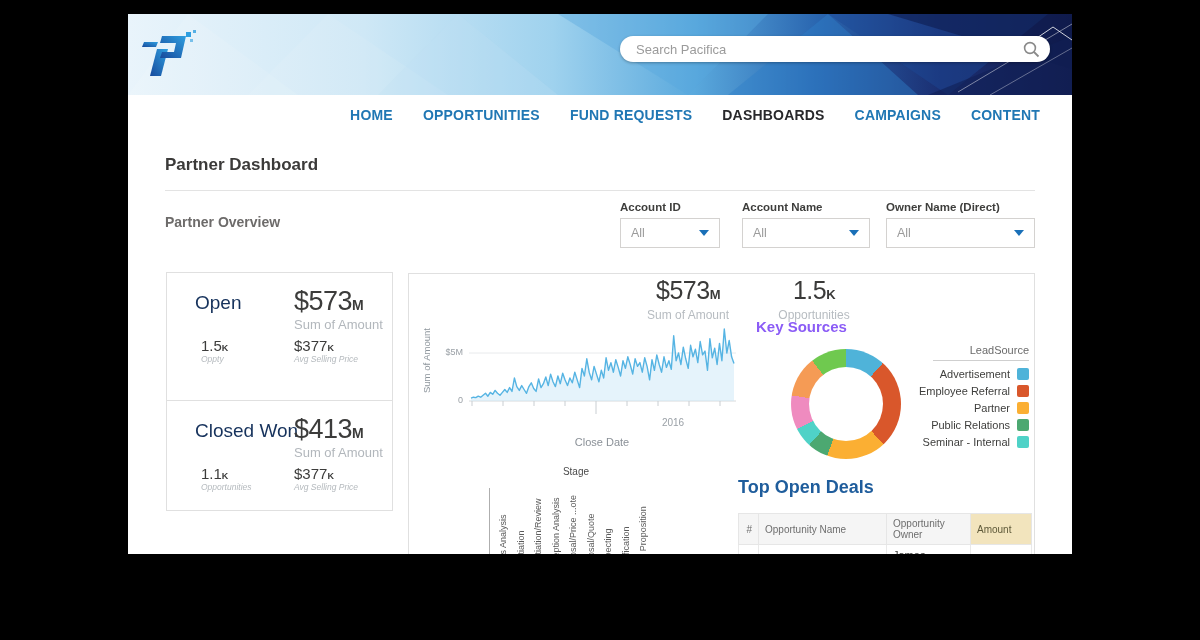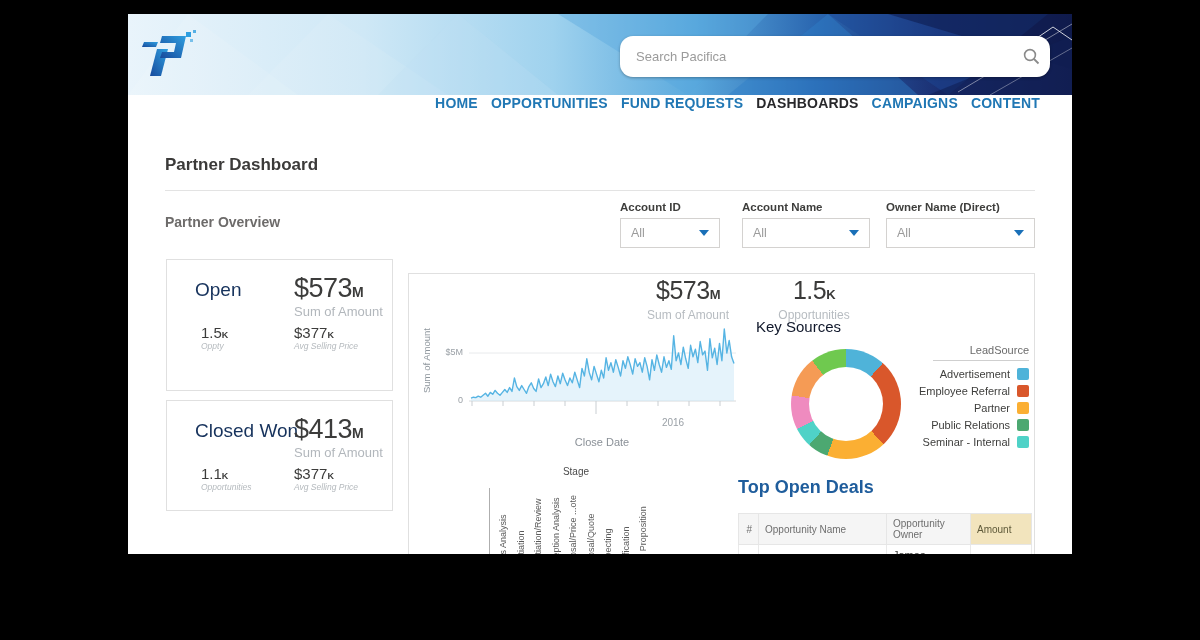--- a/index.html
+++ b/index.html
@@ -6,28 +6,28 @@
   html,body { width:1200px; height:640px; background:#000; font-family:"Liberation Sans", sans-serif; }
   .screen { position:absolute; left:128px; top:14px; width:944px; height:540px; background:#fff; overflow:hidden; }
 
   
   .hero { position:absolute; left:0; top:0; width:944px; height:81px; overflow:hidden; }
   .hero svg.bg { position:absolute; left:0; top:0; }
   .logo { position:absolute; left:14px; top:16px; display:flex; align-items:center; }
   .logo-text { margin-left:6px; }
   .logo-title { font-size:25px; font-weight:bold; font-style:italic; color:#8b8d8f; letter-spacing:1.5px; }
   .logo-sub { font-size:9.5px; color:#9aa0a3; letter-spacing:6px; margin-top:2px; padding-left:4px; }
-  .searchpill { position:absolute; left:492px; top:22px; width:430px; height:41px; background:#fff; border-radius:13px;
+  .searchpill { position:absolute; left:492px; top:22px; width:430px; height:26px; background:#fff; border-radius:13px;
                 display:flex; align-items:center; padding:0 10px 0 16px; box-shadow:0 1px 3px rgba(0,0,0,.3); }
   .searchpill input { flex:1; border:none; outline:none; font-size:13px; color:#444; background:transparent; font-family:"Liberation Sans",sans-serif; }
   .searchpill input::placeholder { color:#9b9b9b; }
 
   
-  .nav { position:absolute; left:0; top:81px; width:944px; height:39px; background:#fff; display:flex; align-items:flex-start;
-         justify-content:flex-end; gap:13px; padding-right:32px; }
+  .nav { position:absolute; left:0; top:81px; width:944px; height:39px; background:#fff; display:flex; align-items:center;
+         justify-content:flex-end; gap:30px; padding-right:32px; }
   .nav a { text-decoration:none; font-size:14px; font-weight:700; color:#2077b4; letter-spacing:.2px; }
   .nav a.active { color:#28282b; }
 
   
   .page-title { position:absolute; left:37px; top:141px; font-size:17px; font-weight:700; color:#3b3a39; }
   .divider { position:absolute; left:37px; top:176px; width:870px; height:1px; background:#e3e3e3; }
   .section-title { position:absolute; left:37px; top:200px; font-size:14px; font-weight:700; color:#6d6b6a; }
 
   .filter { position:absolute; }
   .filter .flabel { font-size:11.5px; font-weight:700; color:#3e3e3c; }
@@ -47,21 +47,21 @@
   .card .suf2 { font-size:9px; font-weight:700; }
   .card .subl { position:absolute; font-size:8.5px; color:#b5babe;font-style:italic; }
 
   
   .panel { position:absolute; left:280px; top:259px; width:627px; height:300px; background:#fff; border:1px solid #e0e0e0; }
   .p-chart-title { position:absolute; left:22px; top:17px; font-size:14px; color:#5b6770; }
   .stat { position:absolute; top:2px; text-align:center; }
   .stat .sval { font-size:25px; color:#3a3a39; letter-spacing:-.5px; }
   .stat .sval .suf { font-size:13px; font-weight:700; }
   .stat .slab { font-size:12px; color:#b7bcc1; margin-top:3px; }
-  .ks-title { position:absolute; left:347px; top:44px; font-size:15px; font-weight:400; color:#0f172a; }
+  .ks-title { position:absolute; left:347px; top:44px; font-size:15px; font-weight:700; color:#8b5cf6; }
   .tod-title { position:absolute; left:329px; top:203px; font-size:18px; font-weight:600; color:#1f5d9c; }
 
   .ylab { position:absolute; left:12px; top:47px; height:80px; writing-mode:vertical-rl; transform:rotate(180deg);
           font-size:9.5px; color:#8d959c; text-align:center; }
   .ytick { position:absolute; left:26px; width:28px; text-align:right; font-size:9px; color:#9aa0a6; }
   .linechart { position:absolute; left:60px; top:47px; }
   .months { position:absolute; left:60px; top:131px; width:267px; height:12px; }
   .months span { position:absolute; top:0; width:32px; text-align:center; font-size:9px; color:#9aa0a6; }
   .yearlab { position:absolute; left:244px; top:143px; width:40px; text-align:center; font-size:10px; color:#9aa0a6; }
   .xlab { position:absolute; left:93px; top:162px; width:200px; text-align:center; font-size:11px; color:#8a9097; }
@@ -174,21 +174,21 @@
     </div>
   </div>
   <div class="filter" style="left:758px; top:187px; width:149px;">
     <div class="flabel">Owner Name (Direct)</div>
     <div class="fbox">
       <span class="fval">All</span>
       <span class="caret"></span>
     </div>
   </div>
 
-  <div class="card" style="top:245px; height:132px;">
+  <div class="card" style="top:258px; height:132px;">
     <div class="ctitle">Open</div>
     <div class="camount"><span>$573</span><span class="suf">M</span></div>
     <div class="camt-label">Sum of Amount</div>
     <div class="ccount"><span>1.5</span><span class="suf2">K</span></div>
     <div class="subl" style="left:34px; top:81px;">Oppty</div>
     <div class="cavg"><span>$377</span><span class="suf2">K</span></div>
     <div class="subl" style="left:127px; top:81px;">Avg Selling Price</div>
   </div>
 
   <div class="card" style="top:386px; height:111px;">

